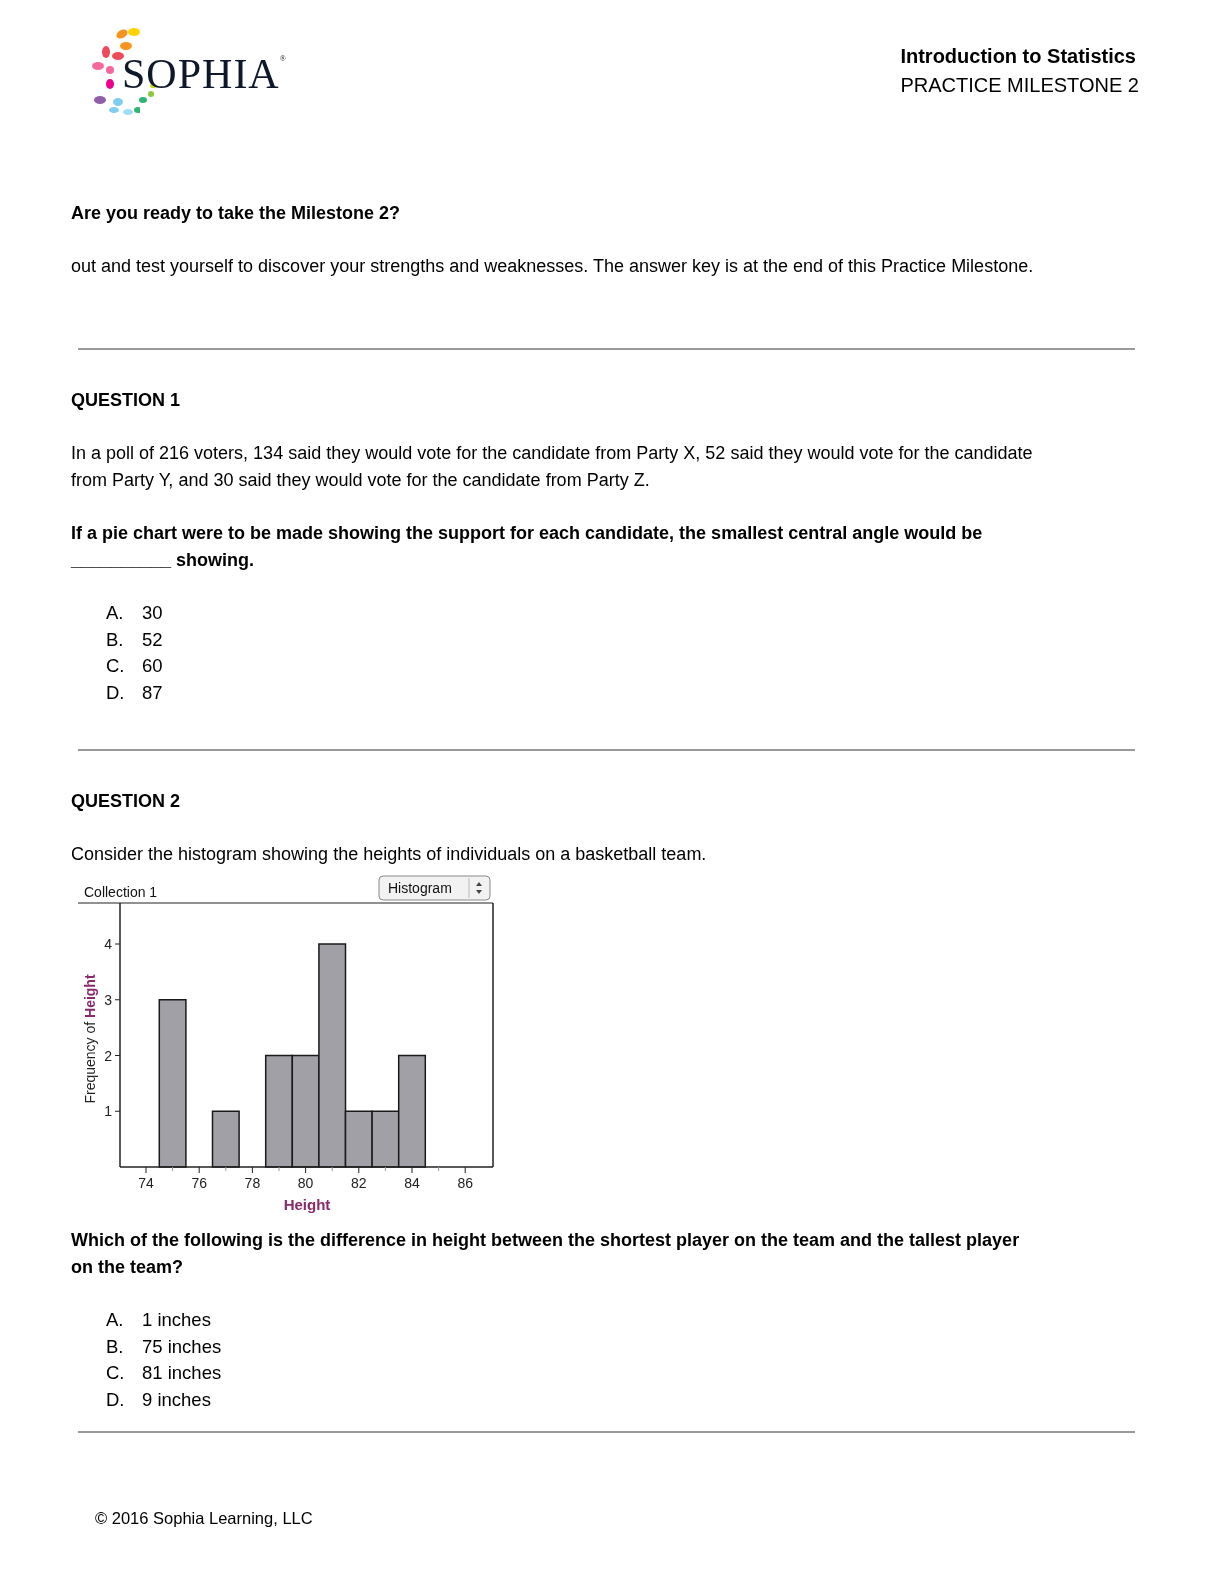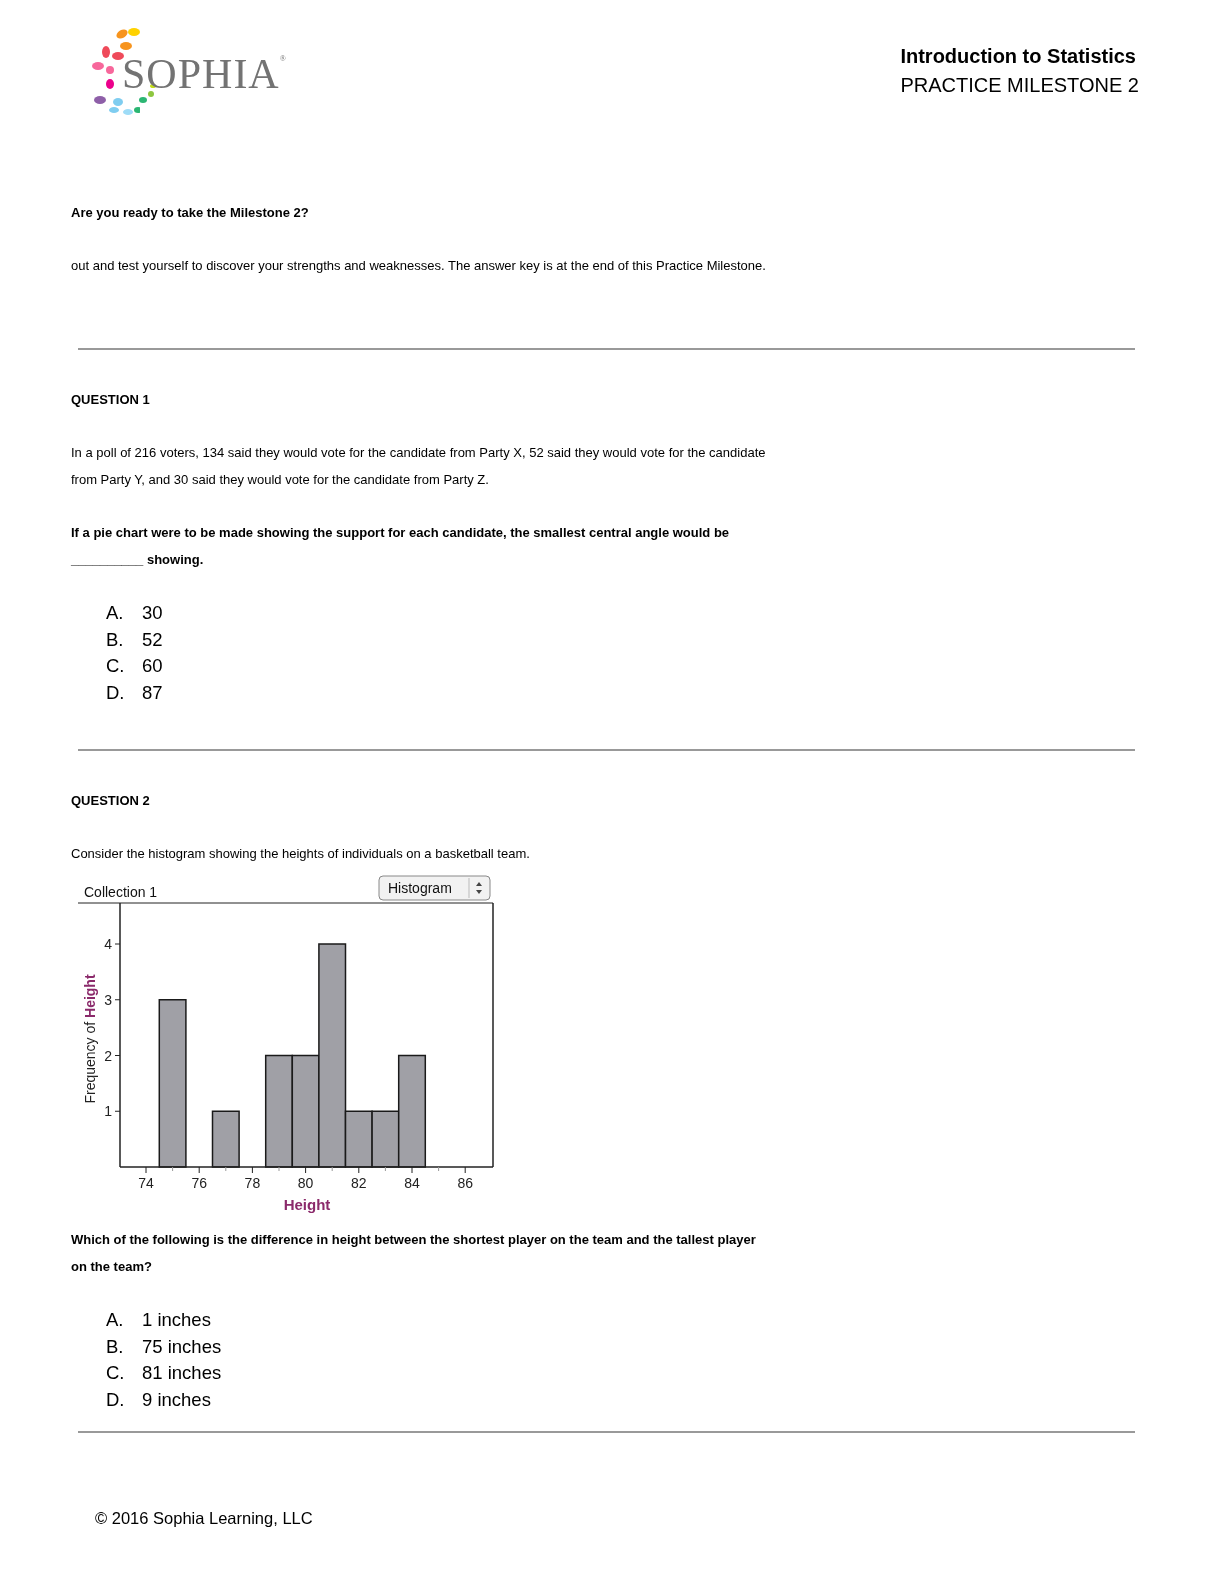--- a/index.html
+++ b/index.html
@@ -1,23 +1,23 @@
 <!DOCTYPE html>
 <html><head>
 <meta charset="utf-8">
 <style>
   html, body { margin:0; padding:0; background:#ffffff; }
   body { width:1224px; height:1584px; position:relative; font-family:"Liberation Sans", sans-serif; color:#000; overflow:hidden; }
   .abs { position:absolute; }
   .logo { left:80px; top:22px; width:220px; height:100px; }
-  .logo-word { position:absolute; left:42px; top:28px; font-family:"Liberation Serif", serif; font-size:42px; color:#737373; letter-spacing:1px; }
+  .logo-word { position:absolute; left:42px; top:28px; font-family:"Liberation Serif", serif; font-size:42px; color:#0f172a; letter-spacing:1px; }
   .logo-word sup { font-size:8px; vertical-align:top; position:relative; top:4px; }
   .hdr { right:85px; top:42px; font-size:20px; line-height:29px; }
   .hdr .t1 { font-weight:bold; }
-  .txt { left:71px; font-size:13px; line-height:26.5px; width:1080px; }
+  .txt { left:71px; font-size:18px; line-height:26.5px; width:1080px; }
   .bold { font-weight:bold; }
   .divider { left:78px; width:1057px; height:0; border-top:2px solid #999; }
   .opts { left:106px; font-size:18.5px; line-height:26.7px; }
   .opt { display:flex; }
   .opt .l { width:36px; }
   .chart { left:78px; top:872px; width:420px; height:345px; }
   .footer { left:71px; top:1509px; font-size:16.5px;margin-left:24px; }
 </style>
 </head>
 <body>

